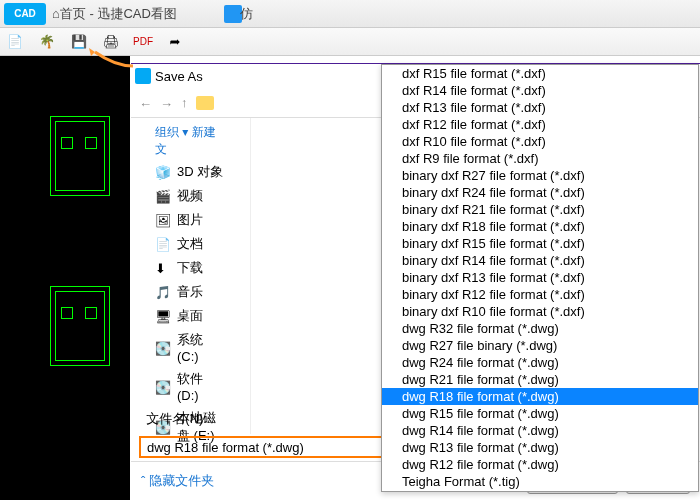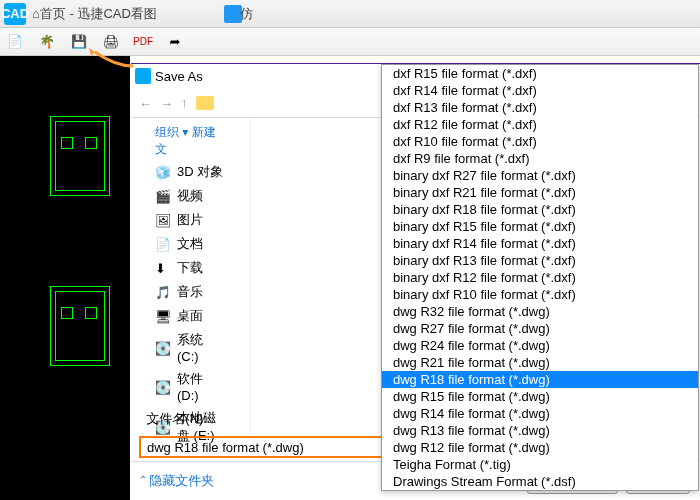--- a/index.html
+++ b/index.html
@@ -1,38 +1,38 @@
 <!DOCTYPE html>
 <html><head>
 <meta charset="utf-8">
 <style>
 * { margin: 0; padding: 0; box-sizing: border-box; font-family: "Microsoft YaHei", sans-serif; font-size: 13px; }
 body { width: 700px; height: 500px; background: #fff; overflow: hidden; position: relative; }
 .titlebar { height: 28px; background: linear-gradient(#f5f5f5,#e8e8e8); display: flex; align-items: center; padding: 0 4px; border-bottom: 1px solid #ccc; }
-.titlebar .appicon { width: 22px; height: 22px; background: #03a9f4; border-radius: 3px; display: flex; align-items: center; justify-content: center; color: #fff; font-size: 13px; font-weight: bold; }
+.titlebar .appicon { width: 42px; height: 22px; background: #03a9f4; border-radius: 3px; display: flex; align-items: center; justify-content: center; color: #fff; font-size: 10px; font-weight: bold; }
 .titlebar .home { margin-left: 6px; display: flex; align-items: center; color: #444; }
 .titlebar .sim { margin-left: 6px; width: 18px; height: 18px; background: #2196f3; border-radius: 2px; position: absolute; left: 218px; }
 .titlebar .simtxt { position: absolute; left: 240px; color: #444; }
 .toolbar { height: 28px; background: linear-gradient(#fafafa,#eee); border-bottom: 1px solid #ccc; display: flex; align-items: center; padding: 0 6px; gap: 14px; }
 .toolbar .tb { width: 18px; height: 18px; display: flex; align-items: center; justify-content: center; cursor: pointer; }
 .canvas { position: absolute; left: 0; top: 56px; width: 130px; bottom: 0; background: #000; }
 .cadshape { position: absolute; border: 1px solid #0f0; }
 .cadshape .inner { border: 1px solid #0f0; position: absolute; }
 .saveas { position: absolute; left: 131px; top: 63px; right: 0; bottom: 0; background: #fff; border-top: 1px solid #4c1d95; }
 .sa-title { height: 24px; display: flex; align-items: center; padding-left: 4px; background: #fff; }
 .sa-title .ic { width: 16px; height: 16px; background: #03a9f4; border-radius: 2px; margin-right: 4px; }
 .sa-nav { height: 30px; border-bottom: 1px solid #ddd; display: flex; align-items: center; padding: 0 8px; gap: 8px; color: #888; }
 .sa-nav .folder { width: 18px; height: 14px; background: #ffd966; border-radius: 2px; }
 .sa-body { display: flex; height: calc(100% - 120px); }
 .sa-side { width: 120px; border-right: 1px solid #eee; padding: 4px 16px; }
 .sa-side .hdr { display: flex; padding: 2px 8px; color: #1976d2; font-size: 12px; }
 .sa-side .item { display: flex; align-items: center; padding: 3px 8px; gap: 6px; cursor: pointer; }
 .sa-side .ico { width: 16px; height: 14px; display: inline-block; }
 .dropdown { position: absolute; left: 250px; top: 0; right: 1px; background: #fff; border: 1px solid #999; max-height: 428px; overflow: hidden; z-index: 10; box-shadow: 0 2px 6px rgba(0,0,0,0.2); }
-.dropdown .opt { padding: 1px 11px; font-size: 13px; cursor: pointer; white-space: nowrap; }
+.dropdown .opt { padding: 1px 20px; font-size: 13px; cursor: pointer; white-space: nowrap; }
 .dropdown .opt.sel { background: #0a84ff; color: #fff; }
 .sa-foot { position: absolute; bottom: 0; left: 0; right: 0; }
 .row { display: flex; align-items: center; height: 28px; padding: 0 8px; }
 .row label { width: 68px; text-align: right; margin-right: 16px; }
 .row .field { flex: 1; height: 22px; border: 1px solid #aaa; padding: 0 6px; display: flex; align-items: center; position: relative; }
 .row .field .chev { position: absolute; right: 4px; color: #666; }
 .hl { border: 2px solid #ff7a00 !important; }
 .btnrow { display: flex; justify-content: space-between; align-items: center; padding: 6px 10px; border-top: 1px solid #ddd; }
 .btn { border: 1px solid #999; background: linear-gradient(#fff,#eee); padding: 3px 18px; border-radius: 3px; cursor: pointer; }
 .hide { color: #1976d2; display: flex; align-items: center; gap: 4px; font-size: 12px; }
@@ -138,29 +138,30 @@
   </div>
 
   <div class="dropdown" id="dd">
       <div class="opt">dxf R15 file format (*.dxf)</div>
       <div class="opt">dxf R14 file format (*.dxf)</div>
       <div class="opt">dxf R13 file format (*.dxf)</div>
       <div class="opt">dxf R12 file format (*.dxf)</div>
       <div class="opt">dxf R10 file format (*.dxf)</div>
       <div class="opt">dxf R9 file format (*.dxf)</div>
       <div class="opt">binary dxf R27 file format (*.dxf)</div>
+      <div class="opt">binary dxf R24 file format (*.dxf)</div>
       <div class="opt">binary dxf R21 file format (*.dxf)</div>
       <div class="opt">binary dxf R18 file format (*.dxf)</div>
       <div class="opt">binary dxf R15 file format (*.dxf)</div>
       <div class="opt">binary dxf R14 file format (*.dxf)</div>
       <div class="opt">binary dxf R13 file format (*.dxf)</div>
       <div class="opt">binary dxf R12 file format (*.dxf)</div>
       <div class="opt">binary dxf R10 file format (*.dxf)</div>
       <div class="opt">dwg R32 file format (*.dwg)</div>
-      <div class="opt">dwg R27 file format (*.dwg)</div>
+      <div class="opt">dwg R27 file binary (*.dwg)</div>
       <div class="opt">dwg R24 file format (*.dwg)</div>
       <div class="opt">dwg R21 file format (*.dwg)</div>
       <div class="opt sel">dwg R18 file format (*.dwg)</div>
       <div class="opt">dwg R15 file format (*.dwg)</div>
       <div class="opt">dwg R14 file format (*.dwg)</div>
       <div class="opt">dwg R13 file format (*.dwg)</div>
       <div class="opt">dwg R12 file format (*.dwg)</div>
       <div class="opt">Teigha Format (*.tig)</div>
       <div class="opt">Drawings Stream Format (*.dsf)</div>
     </div>

